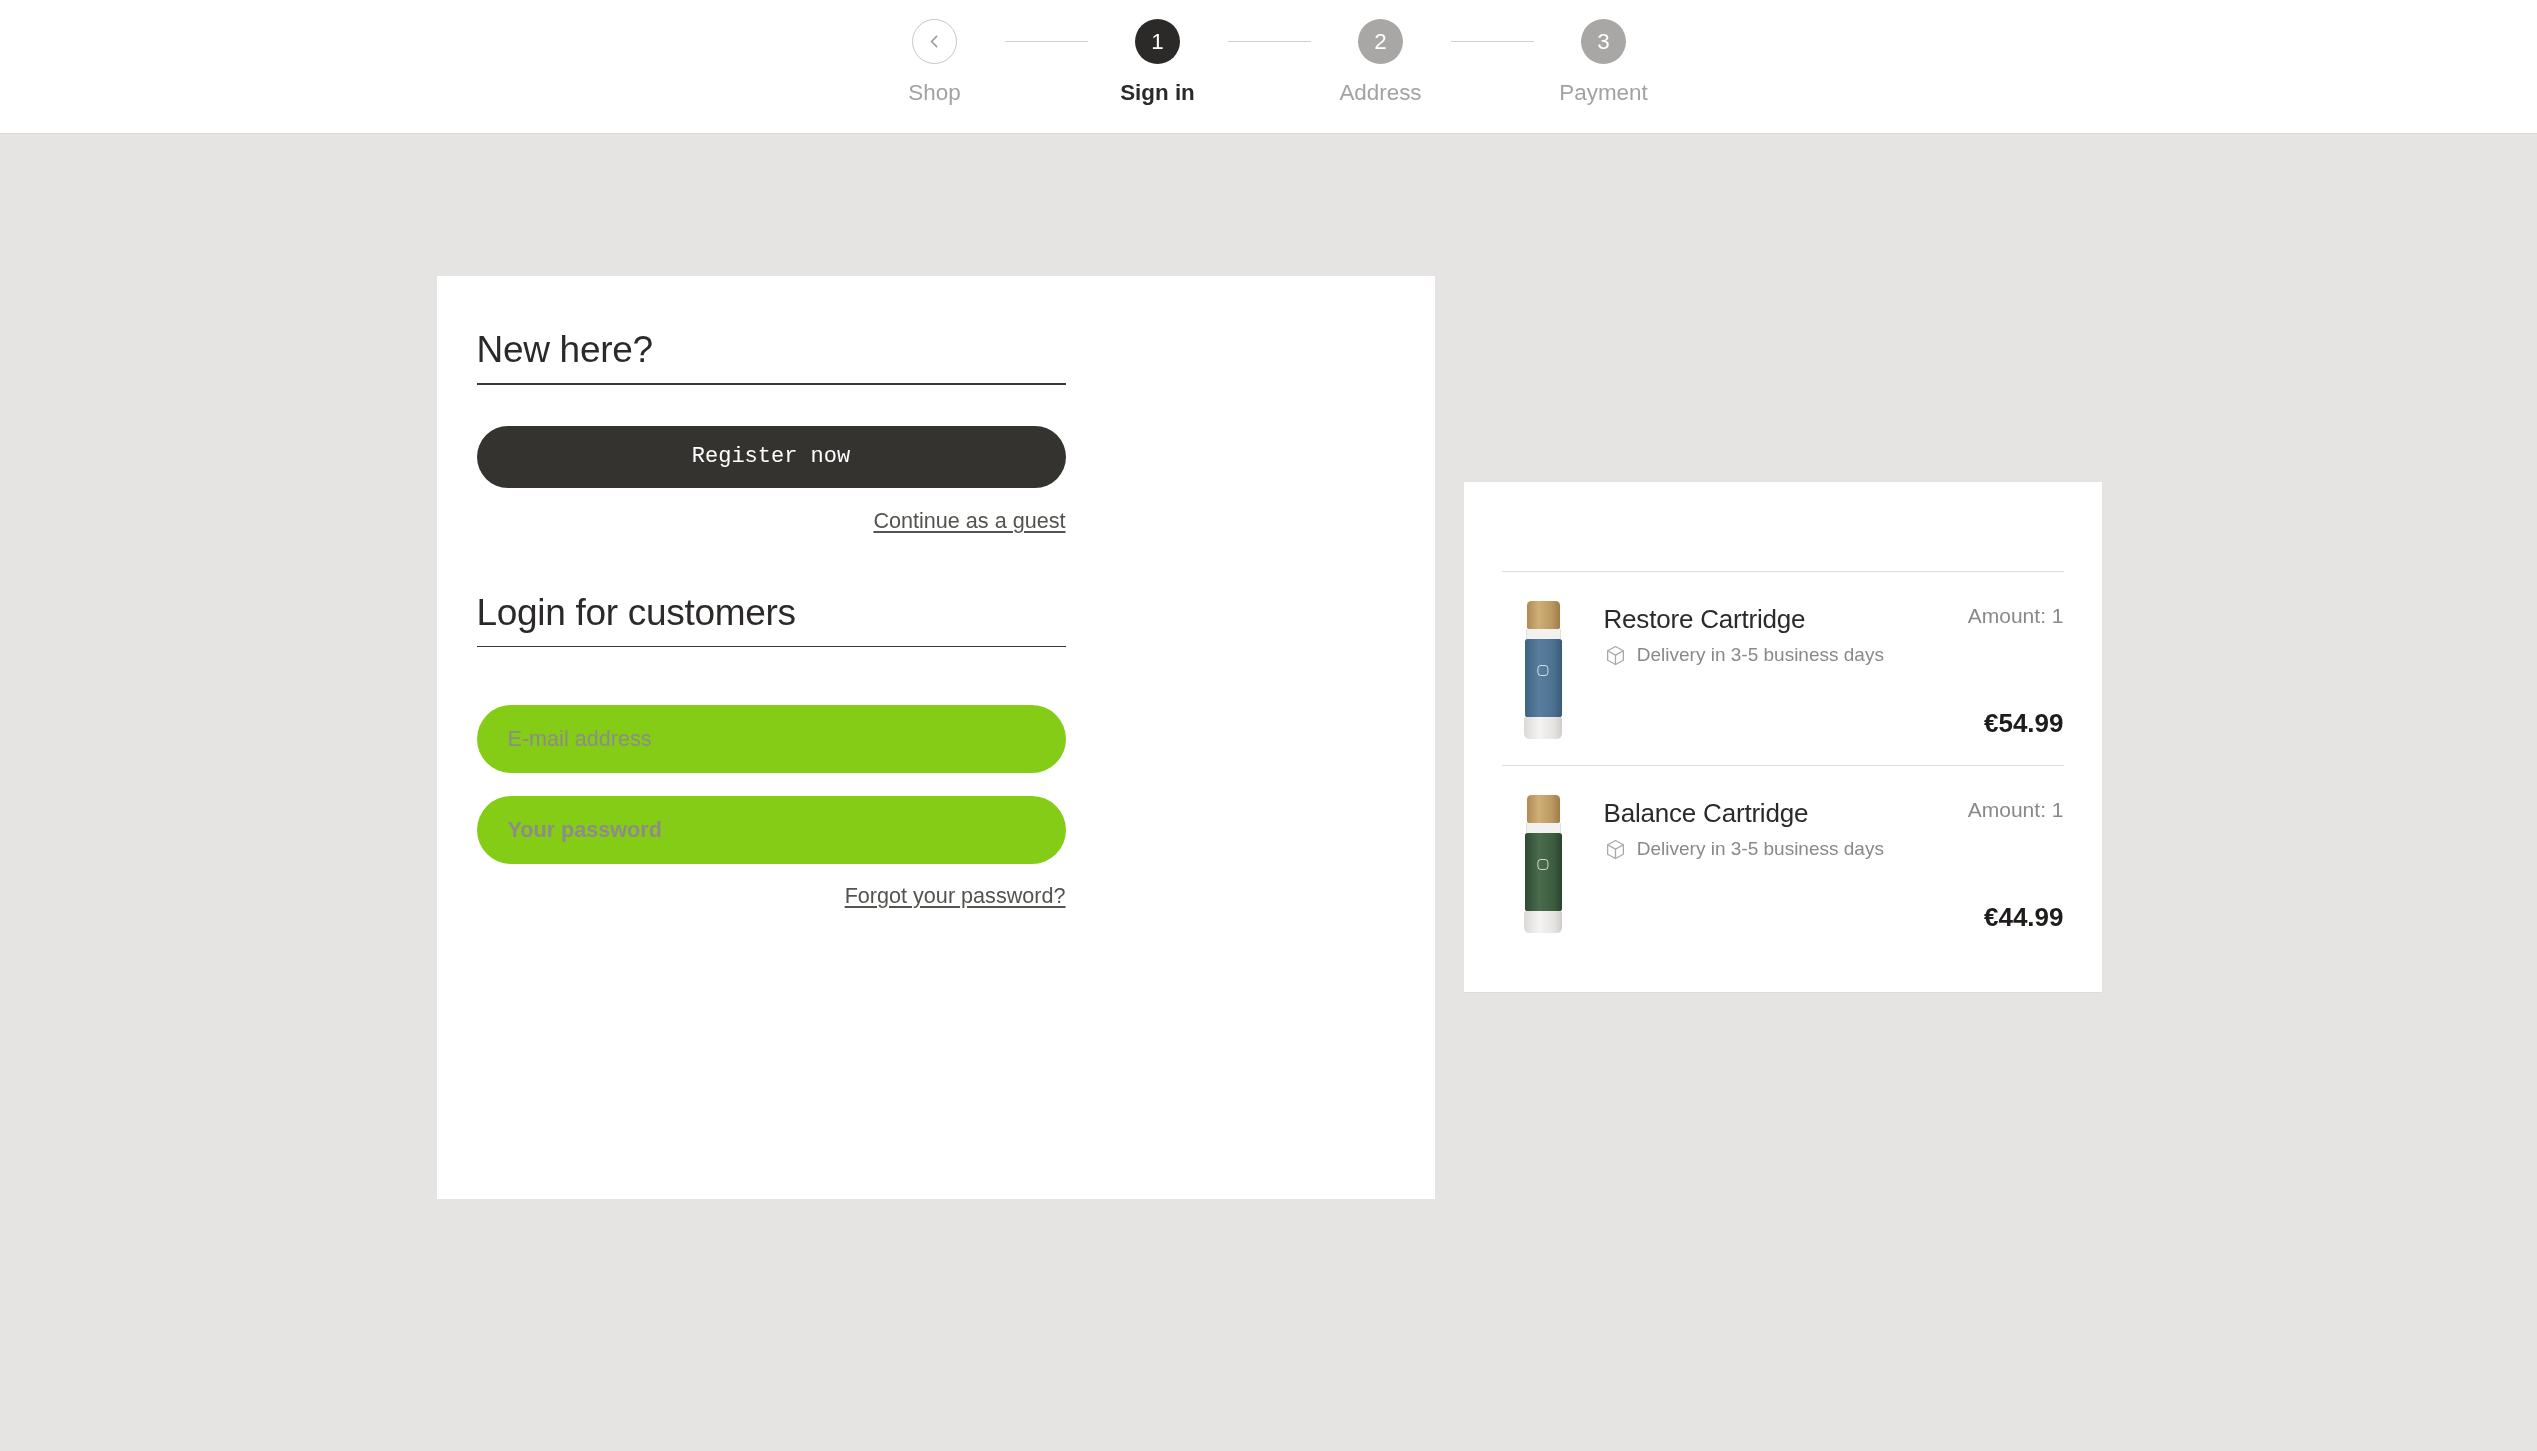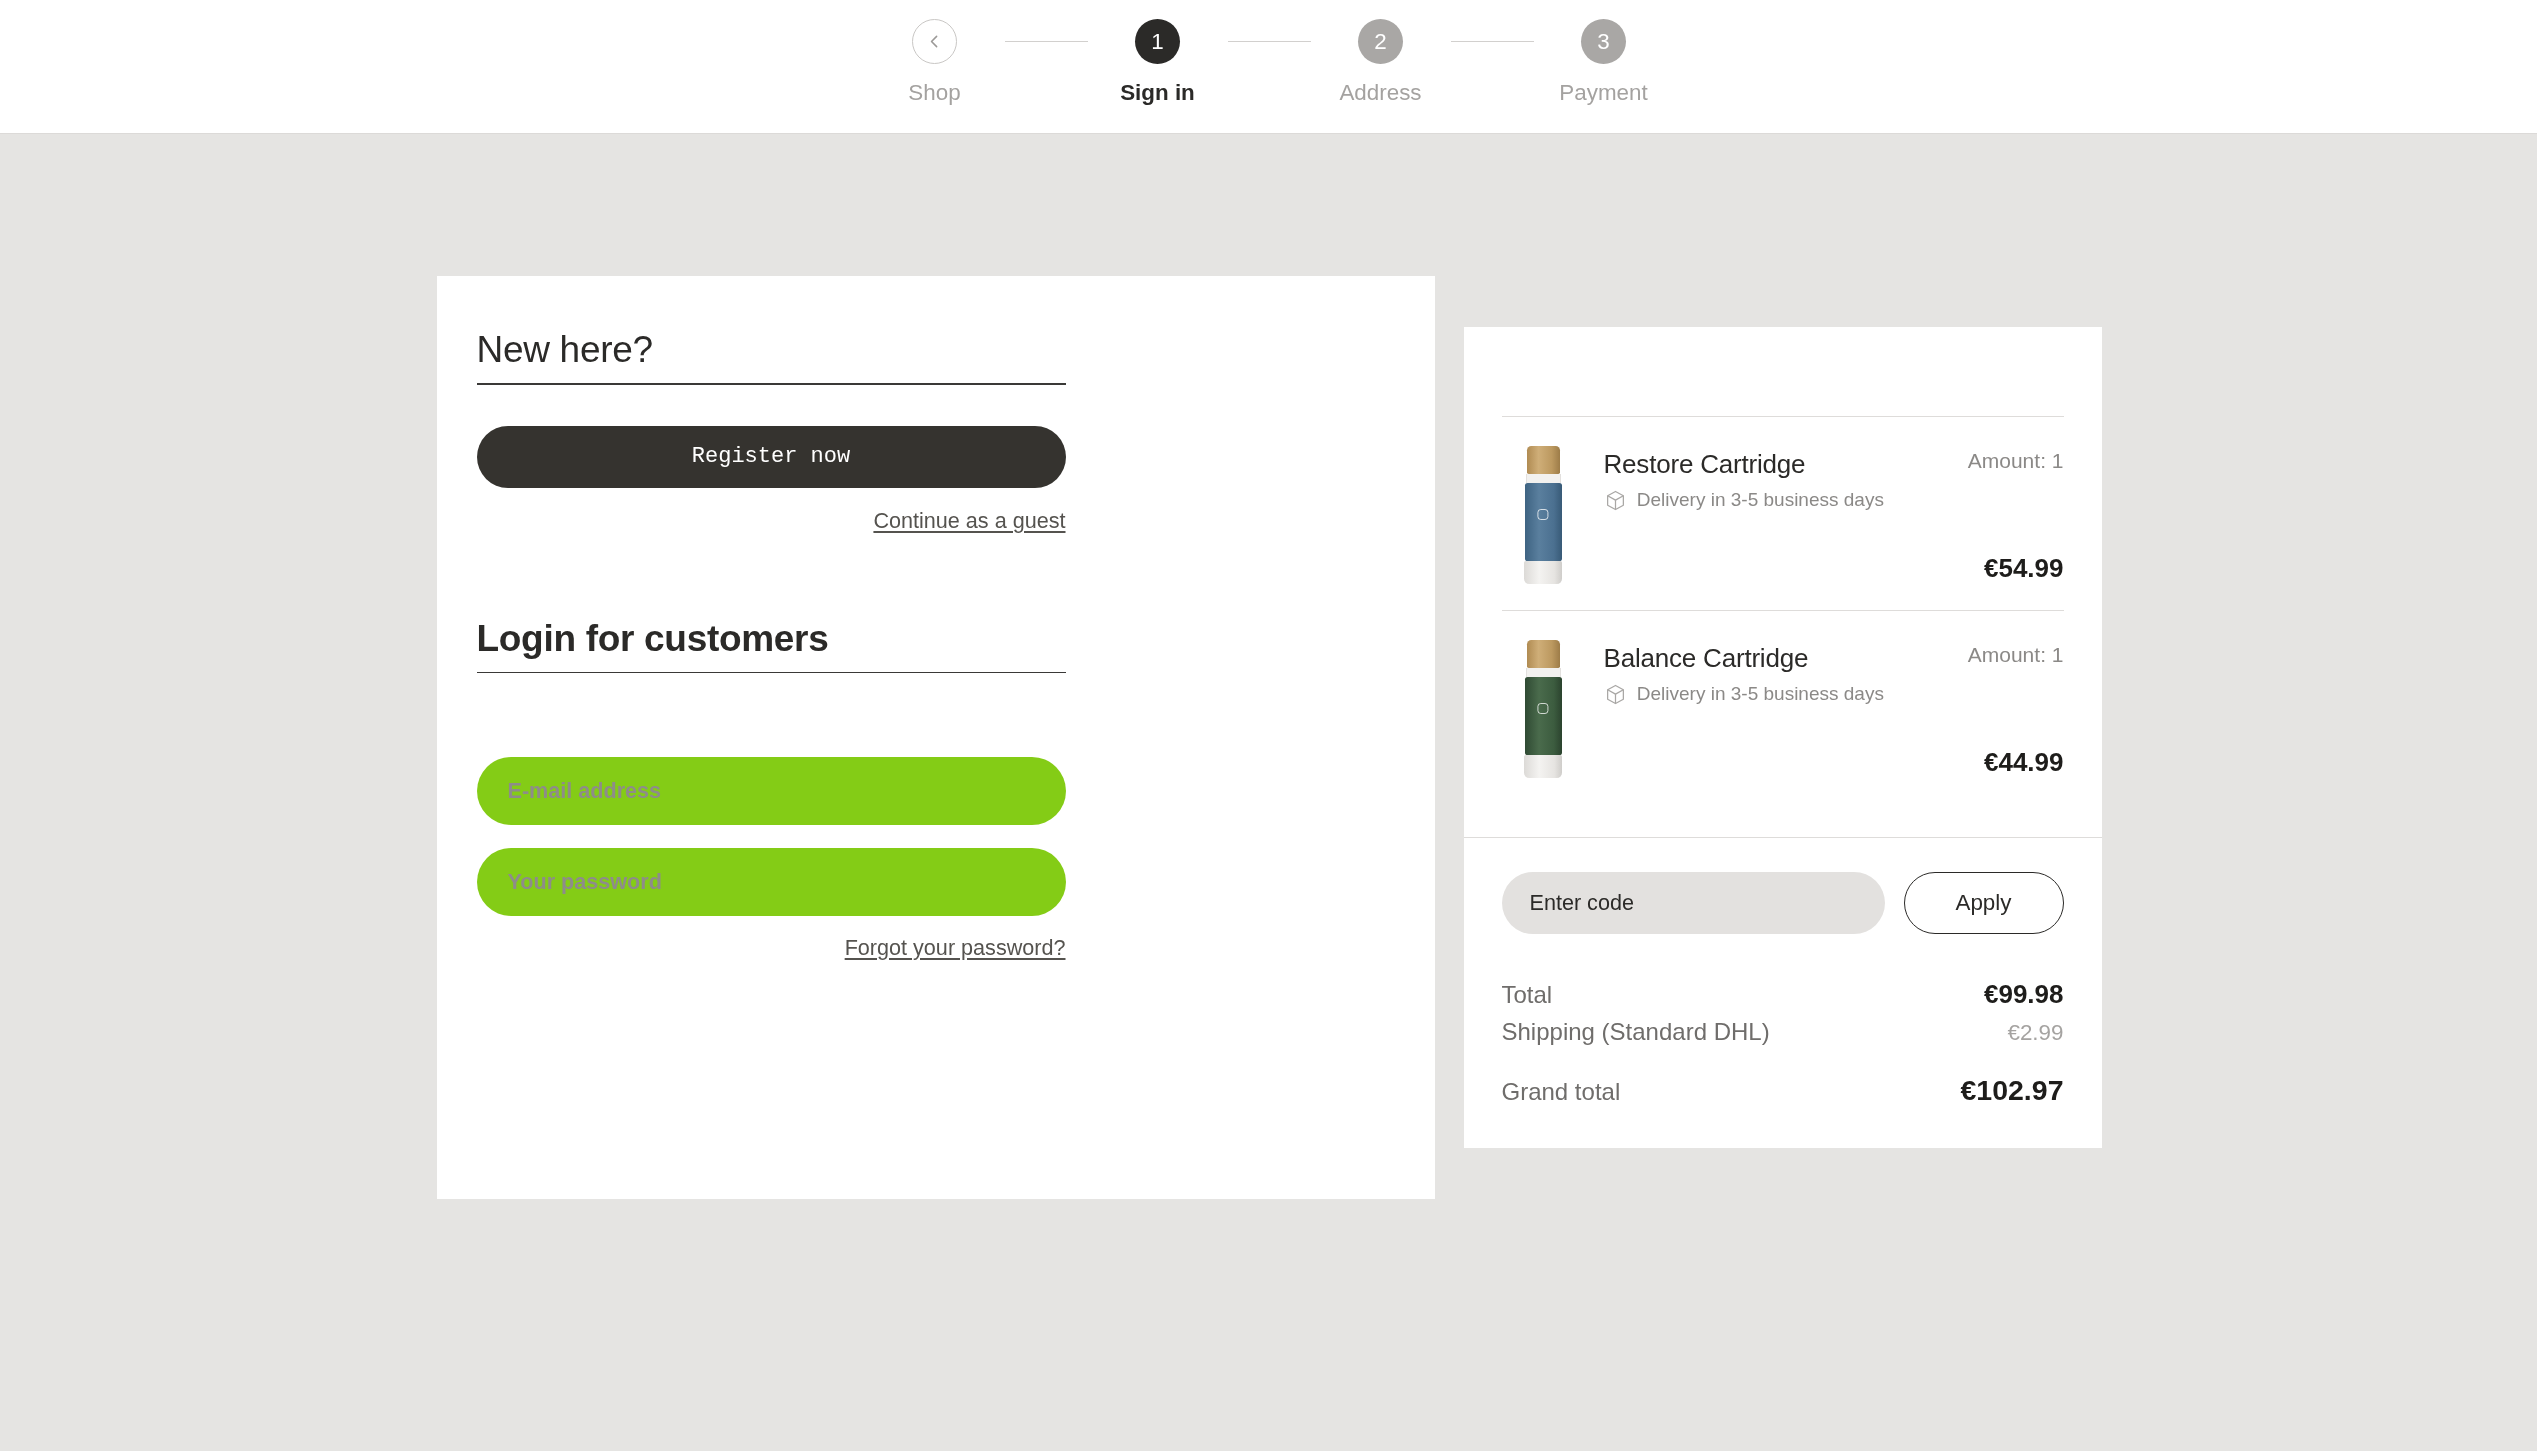--- a/index.html
+++ b/index.html
@@ -119,21 +119,21 @@
     font-size: 21.6px;
     color: #55534f;
     text-decoration: underline;
     text-underline-offset: 3.4px;
     cursor: pointer;
     display: inline-block;
   }
   .link-row-right { text-align: right; width: 100%; }
 
   .mt-38 { margin-top: 20px; }
-  .mt-80 { margin-top: 84px; font-weight: bold; }
+  .mt-80 { margin-top: 58px; }
 
   .field {
     width: 100%;
     height: 68px;
     border-radius: 34px;
     background: #84cc16;
     border: none;
     padding: 0 31px;
     font-size: 21.6px;
     color: #2b2a28;
@@ -434,37 +434,16 @@
           <div class="item-amount">Amount: 1</div>
           <div class="item-price">€44.99</div>
         </div>
       </div>
 
       <div style="height:33px"></div>
     </div>
 
     <div class="section-divider"></div>
 
-    <div class="order-bottom">
-      <div class="promo-row">
-        <input class="promo-input" type="text" placeholder="Enter code" style="">
-        <button class="btn-apply">Apply</button>
-      </div>
-
-      <div class="totals">
-        <div class="total-row">
-          <span class="total-label">Total</span>
-          <span class="total-value-bold">€99.98</span>
-        </div>
-        <div class="total-row row-gap-sm">
-          <span class="total-label">Shipping (Standard DHL)</span>
-          <span class="total-value-muted">€2.99</span>
-        </div>
-        <div class="total-row row-gap-lg">
-          <span class="total-label">Grand total</span>
-          <span class="grand-value">€102.97</span>
-        </div>
-      </div>
-    </div>
 
   </div>
 </div>
 
 
 </body></html>

